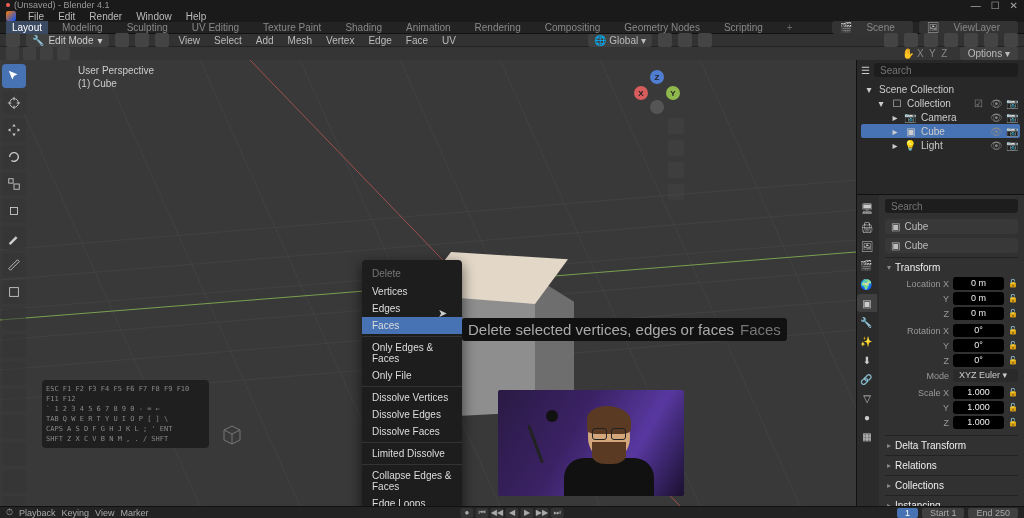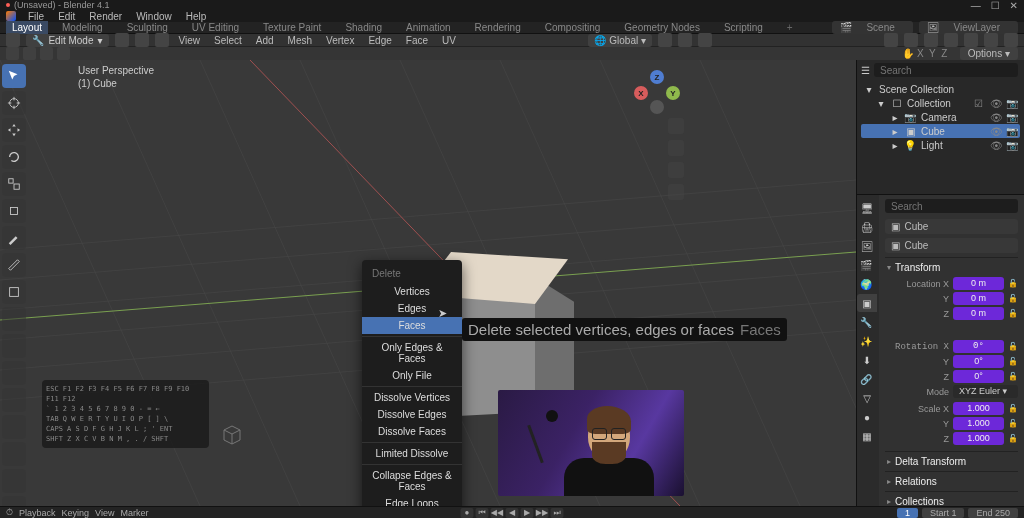--- a/index.html
+++ b/index.html
@@ -56,21 +56,21 @@
 
 .gridfloor { position: absolute; inset: 0; }
 .cube { position: absolute; left: 400px; top: 192px; width: 170px; height: 162px; }
 .faceTop { position:absolute; left:18px; top:0; width:150px; height:52px; background:#e3d8c8; clip-path: polygon(22% 0, 100% 14%, 78% 100%, 0 82%); }
 .faceFront { position:absolute; left:15px; top:43px; width:120px; height:120px; background:#8e8e8e; transform: skewY(-3deg); }
 .faceRight { position:absolute; left:130px; top:36px; width:44px; height:118px; background:#6e6e6e; transform: skewY(32deg); }
 
 
 .ctx { position:absolute; left:362px; top:200px; width:100px; background:#1d1d1d; border-radius:4px; padding:6px 0; box-shadow: 0 4px 14px rgba(0,0,0,0.6); z-index:10; font-size:10px; }
 .ctx .head { color:#777; padding:2px 10px 4px; }
-.ctx .item { padding:3px 10px; color:#ddd; cursor:pointer;text-align:center; }
+.ctx .item { padding:3px 10px; color:#ddd; cursor:pointer; }
 .ctx .item.hover { background:#4772b3; }
 .ctx .sep { height:1px; background:#333; margin:2px 0; }
 .tooltip { position:absolute; left:462px; top:258px; background:#111; color:#aaa; padding:3px 6px; font-size:15px; border-radius:3px; z-index:11; display:flex; gap:6px; }
 .tooltip .k { color:#777; }
 
 
 .shortcuts { position:absolute; left:42px; bottom:58px; width:167px; background:rgba(20,20,20,0.7); border-radius:4px; padding:4px; font-size:7px; color:#888; line-height:10px; font-family: monospace; z-index:5;}
 .navcube { position:absolute; left:218px; bottom:58px; width:28px; height:28px; z-index:5; }
 
 
@@ -108,21 +108,21 @@
 .propbody { flex:1; padding:4px 6px; overflow-y:auto; }
 .propbody .srch { width:100%; background:#1d1d1d; border:none; border-radius:3px; padding:2px 6px; color:#ccc; font-size:10px; height:14px; margin-bottom:6px; }
 .propbody .crumb { background:#383838; padding:2px 6px; border-radius:3px; margin-bottom:4px; color:#bbb; display:flex; gap:4px; align-items:center; }
 .propbody .section { border-top:1px solid #222; }
 .propbody .shead { padding:4px 2px; color:#eee; cursor:pointer; display:flex; align-items:center; gap:4px; }
 .propbody .shead::before { content:'▾'; font-size:8px; color:#888; }
 .propbody .shead.closed::before { content:'▸'; }
 .propbody .fields { padding:0 0 4px 10px; }
 .propbody .fld { display:flex; align-items:center; gap:4px; margin-bottom:2px; }
 .propbody .fld label { width:54px; text-align:right; color:#999; font-size:9px; }
-.propbody .fld .val { flex:1; background:#6d28d9; border-radius:3px; padding:1px 6px; text-align:center; color:#eee; font-size:9px; height:13px; }
+.propbody .fld .val { flex:1; background:#000000; border-radius:3px; padding:1px 6px; text-align:center; color:#eee; font-size:9px; height:13px; }
 .propbody .fld .lock { width:10px; text-align:center; color:#666; font-size:8px; }
 .propbody .modef { display:flex; gap:4px; align-items:center; margin:2px 0 4px; }
 .propbody .modef label{ width:54px; text-align:right; color:#999; font-size:9px;}
 .propbody .modef .dd { flex:1; background:#2a2a2a; border-radius:3px; padding:1px 6px; color:#ccc; font-size:9px; height:13px; }
 
 
 .timeline { position:absolute; left:0; right:0; bottom:0; height:12px; background:#232323; display:flex; align-items:center; font-size:9px; padding:0 6px; gap:6px; color:#aaa; border-top:1px solid #111;}
 .timeline .mid { position:absolute; left:50%; transform:translateX(-50%); display:flex; gap:2px;}
 .timeline .mid .b { width:13px; height:10px; background:#333; border-radius:2px; display:flex;align-items:center;justify-content:center; font-size:8px;}
 .timeline .rightside { margin-left:auto; display:flex; gap:4px; align-items:center;}
@@ -454,21 +454,21 @@
             <div class="fld">
                 <label>Y</label>
                 <div class="val">0 m</div>
                 <span class="lock">🔓</span>
               </div>
             <div class="fld">
                 <label>Z</label>
                 <div class="val">0 m</div>
                 <span class="lock">🔓</span>
               </div>
-            <div class="fld" style="margin-top:20px;font-family:Liberation Mono, monospace;">
+            <div class="fld" style="margin-top:4px;">
                 <label>Rotation X</label>
                 <div class="val">0°</div>
                 <span class="lock">🔓</span>
               </div>
             <div class="fld">
                 <label>Y</label>
                 <div class="val">0°</div>
                 <span class="lock">🔓</span>
               </div>
             <div class="fld">

